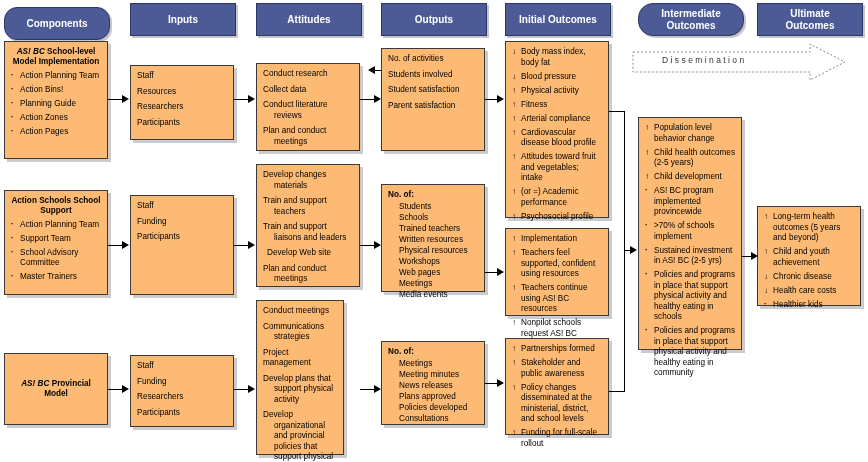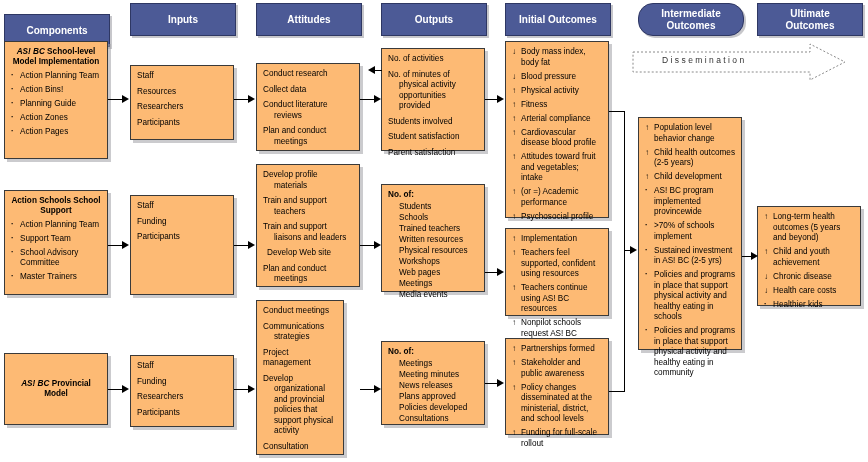--- a/index.html
+++ b/index.html
@@ -46,21 +46,21 @@
   
   .diss{position:absolute;}
   .diss .lbl{position:absolute;left:30px;top:12px;font-size:8.5px;
              letter-spacing:2.4px;color:#333;}
 </style>
 </head>
 <body>
 
 <div id="stage">
 
-  <div class="hdr" style="left:4px;top:14px;width:104px;height:31px;">
+  <div class="hdr" style="left:4px;top:7px;width:104px;height:31px;border-radius:13px;">
     <span>Components</span>
   </div>
   <div class="hdr" style="left:130px;top:3px;width:104px;height:31px;">
     <span>Inputs</span>
   </div>
   <div class="hdr" style="left:256px;top:3px;width:104px;height:31px;">
     <span>Attitudes</span>
   </div>
   <div class="hdr" style="left:381px;top:3px;width:104px;height:31px;">
     <span>Outputs</span>
@@ -109,21 +109,20 @@
       <li style="padding-left:0;margin-bottom:5px;"><span>Conduct research</span></li>
       <li style="padding-left:0;margin-bottom:5px;"><span>Collect data</span></li>
       <li style="margin-bottom:5px;text-indent:-11px;"><span>Conduct literature reviews</span></li>
       <li style="text-indent:-11px;"><span>Plan and conduct meetings</span></li>
     </ul>
   </div>
 
   <div class="box" style="left:381px;top:48px;width:104px;height:103px;">
     <ul class="plain ind">
       <li style="padding-left:0;margin-bottom:5px;"><span>No. of activities</span></li>
-      <li style="margin-bottom:5px;text-indent:-11px;"><span>No. of minutes of physical activity opportunities provided</span></li>
       <li style="padding-left:0;margin-bottom:5px;"><span>Students involved</span></li>
       <li style="padding-left:0;margin-bottom:5px;"><span>Student satisfaction</span></li>
       <li style="padding-left:0;"><span>Parent satisfaction</span></li>
     </ul>
   </div>
 
   <div class="box" style="left:505px;top:41px;width:104px;height:177px;">
     <ul>
       <li><span class="mk">↓</span><span>Body mass index, body fat</span></li>
       <li><span class="mk">↓</span><span>Blood pressure</span></li>
@@ -150,21 +149,21 @@
   <div class="box" style="left:130px;top:195px;width:104px;height:100px;">
     <ul class="plain">
       <li class="nomk" style="margin-bottom:5px;"><span>Staff</span></li>
       <li class="nomk" style="margin-bottom:5px;"><span>Funding</span></li>
       <li class="nomk"><span>Participants</span></li>
     </ul>
   </div>
 
   <div class="box" style="left:256px;top:164px;width:104px;height:123px;">
     <ul class="plain ind">
-      <li style="margin-bottom:5px;text-indent:-11px;"><span>Develop profile materials</span></li>
+      <li style="margin-bottom:5px;text-indent:-11px;"><span>Develop changes materials</span></li>
       <li style="margin-bottom:5px;text-indent:-11px;"><span>Train and support teachers</span></li>
       <li style="margin-bottom:5px;text-indent:-11px;"><span>Train and support liaisons and leaders</span></li>
       <li style="padding-left:4px;margin-bottom:5px;"><span>Develop Web site</span></li>
       <li style="text-indent:-11px;"><span>Plan and conduct meetings</span></li>
     </ul>
   </div>
 
   <div class="box" style="left:381px;top:184px;width:104px;height:108px;">
     <div class="sub">No. of:</div>
     <ul class="sublist">
@@ -200,20 +199,21 @@
       <li class="nomk" style="margin-bottom:5px;"><span>Researchers</span></li>
       <li class="nomk"><span>Participants</span></li>
     </ul>
   </div>
 
   <div class="box" style="left:256px;top:300px;width:88px;height:155px;">
     <ul class="plain ind">
       <li style="padding-left:0;margin-bottom:5px;"><span>Conduct meetings</span></li>
       <li style="margin-bottom:5px;text-indent:-11px;"><span>Communications strategies</span></li>
       <li style="padding-left:0;margin-bottom:5px;"><span>Project management</span></li>
+      <li style="margin-bottom:5px;text-indent:-11px;"><span>Develop plans that support physical activity</span></li>
       <li style="margin-bottom:5px;text-indent:-11px;"><span>Develop organizational and provincial policies that support physical activity</span></li>
       <li style="padding-left:0;"><span>Consultation</span></li>
     </ul>
   </div>
 
   <div class="box" style="left:381px;top:341px;width:104px;height:84px;">
     <div class="sub">No. of:</div>
     <ul class="sublist">
       <li><span>Meetings</span></li>
       <li><span>Meeting minutes</span></li>

